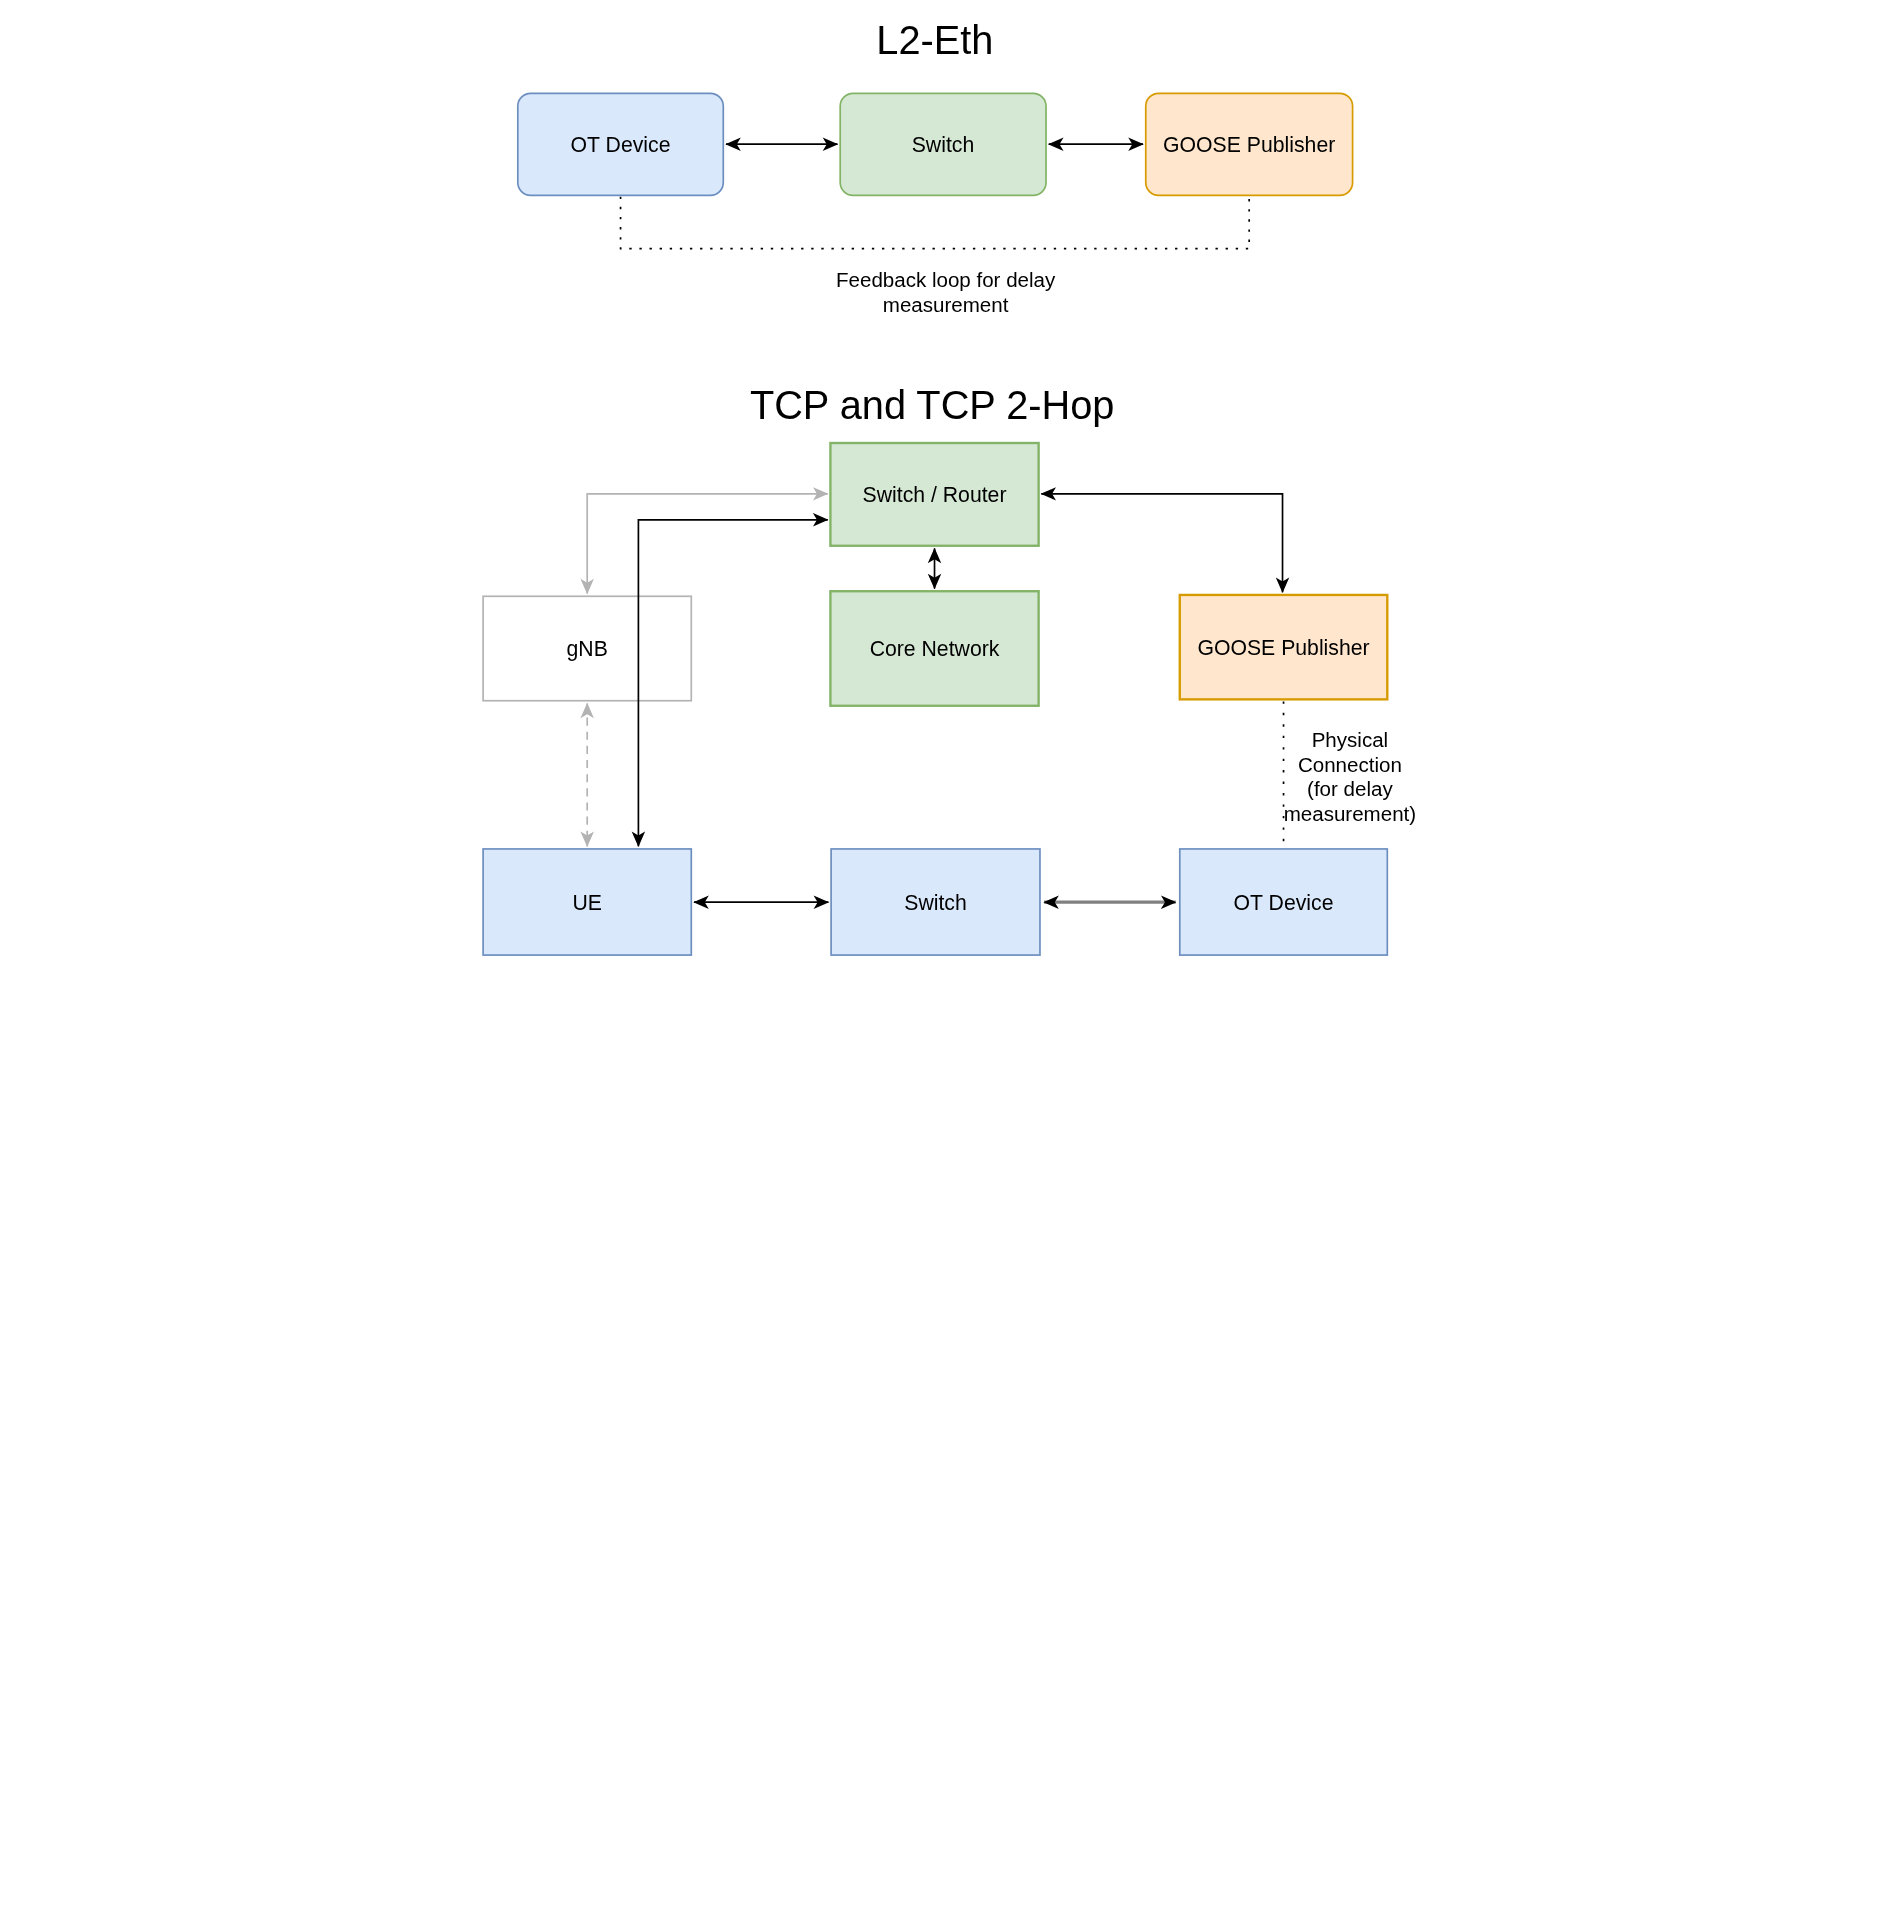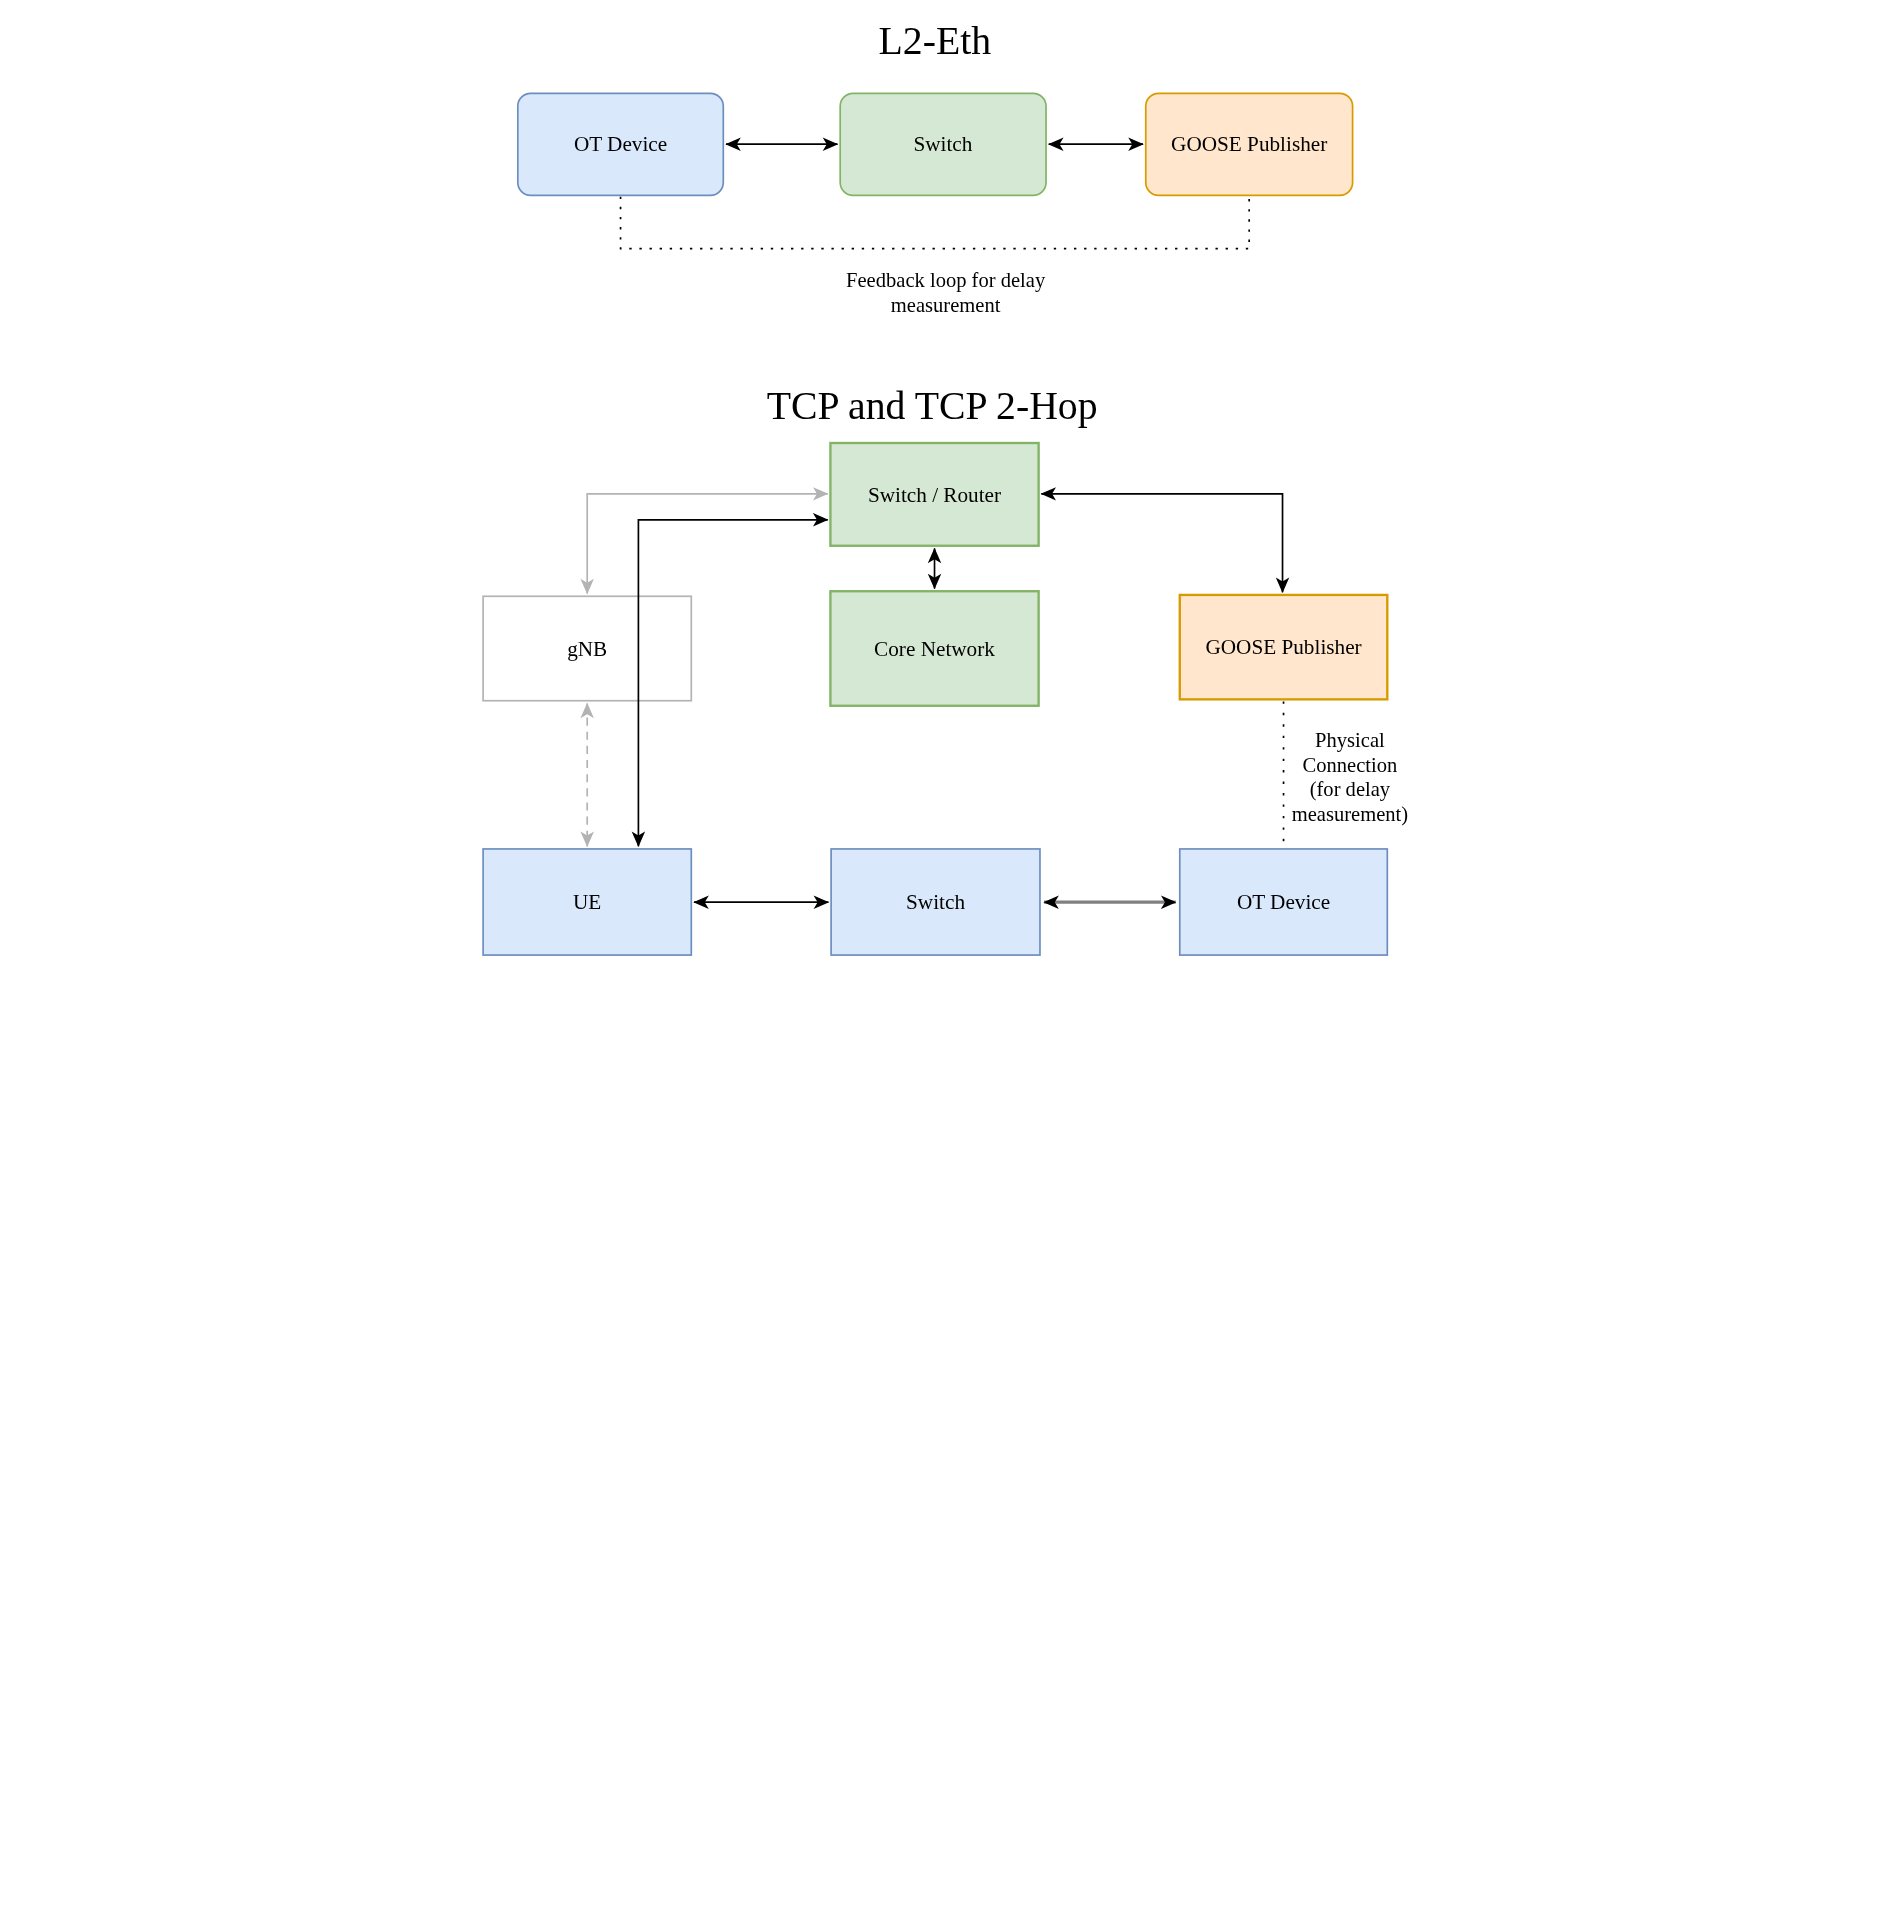--- a/index.html
+++ b/index.html
@@ -1,17 +1,17 @@
 <!DOCTYPE html>
 <html style="font-size:10.8px"><head>
 <meta charset="utf-8">
 <style>
   html, body { margin: 0; padding: 0; background: #ffffff; }
   body { font-family: "Liberation Sans", sans-serif; }
-  .page { width: 948px; margin: 0 auto; background: #ffffff; font-family: Liberation Serif, serif; }
+  .page { width: 948px; margin: 0 auto; background: #ffffff; }
   svg { display: block; width: 100%; height: auto; }
   text { fill: #000000; }
   .diagram-title { font-size: 118px; }
   .node-label { font-size: 63px; }
   .annotation { font-size: 61px; }
   .gnb-label { font-size: 63px; }
   .edge { fill: none; stroke-width: 5; }
   .edge-thick { fill: none; stroke-width: 10; }
   .node-rect { stroke-width: 5; }
   .node-rect-bold { stroke-width: 7; }

